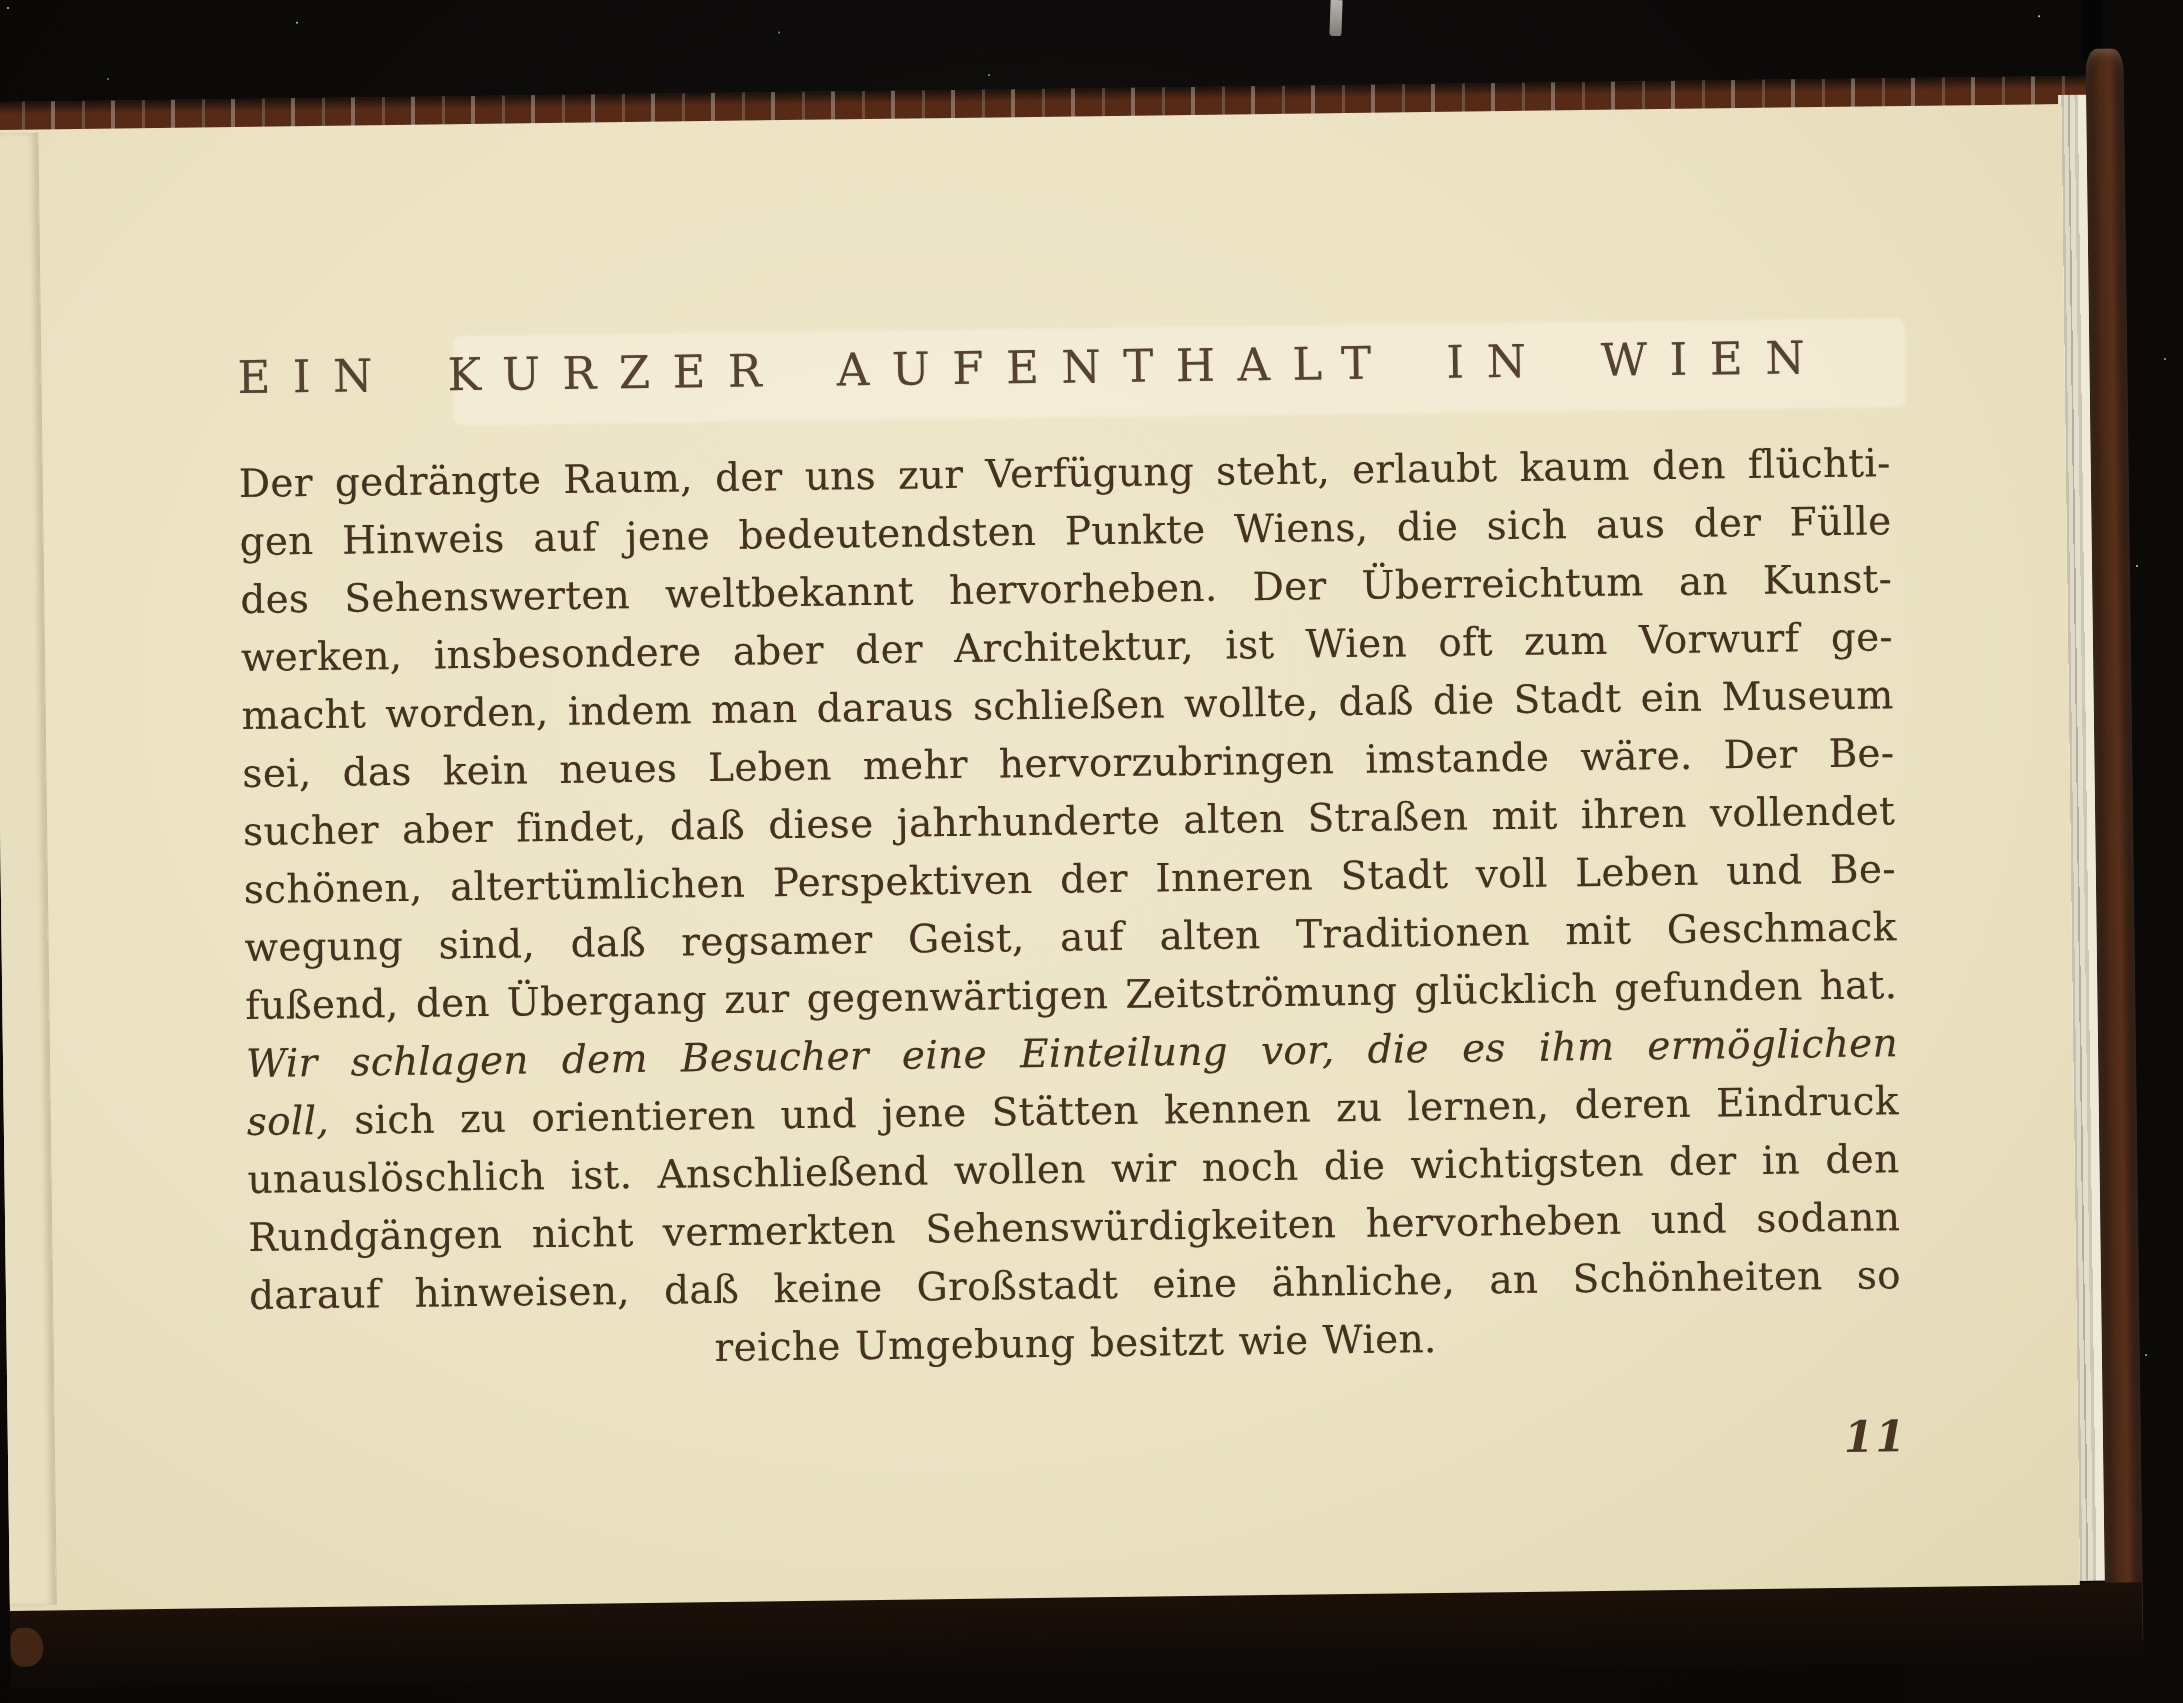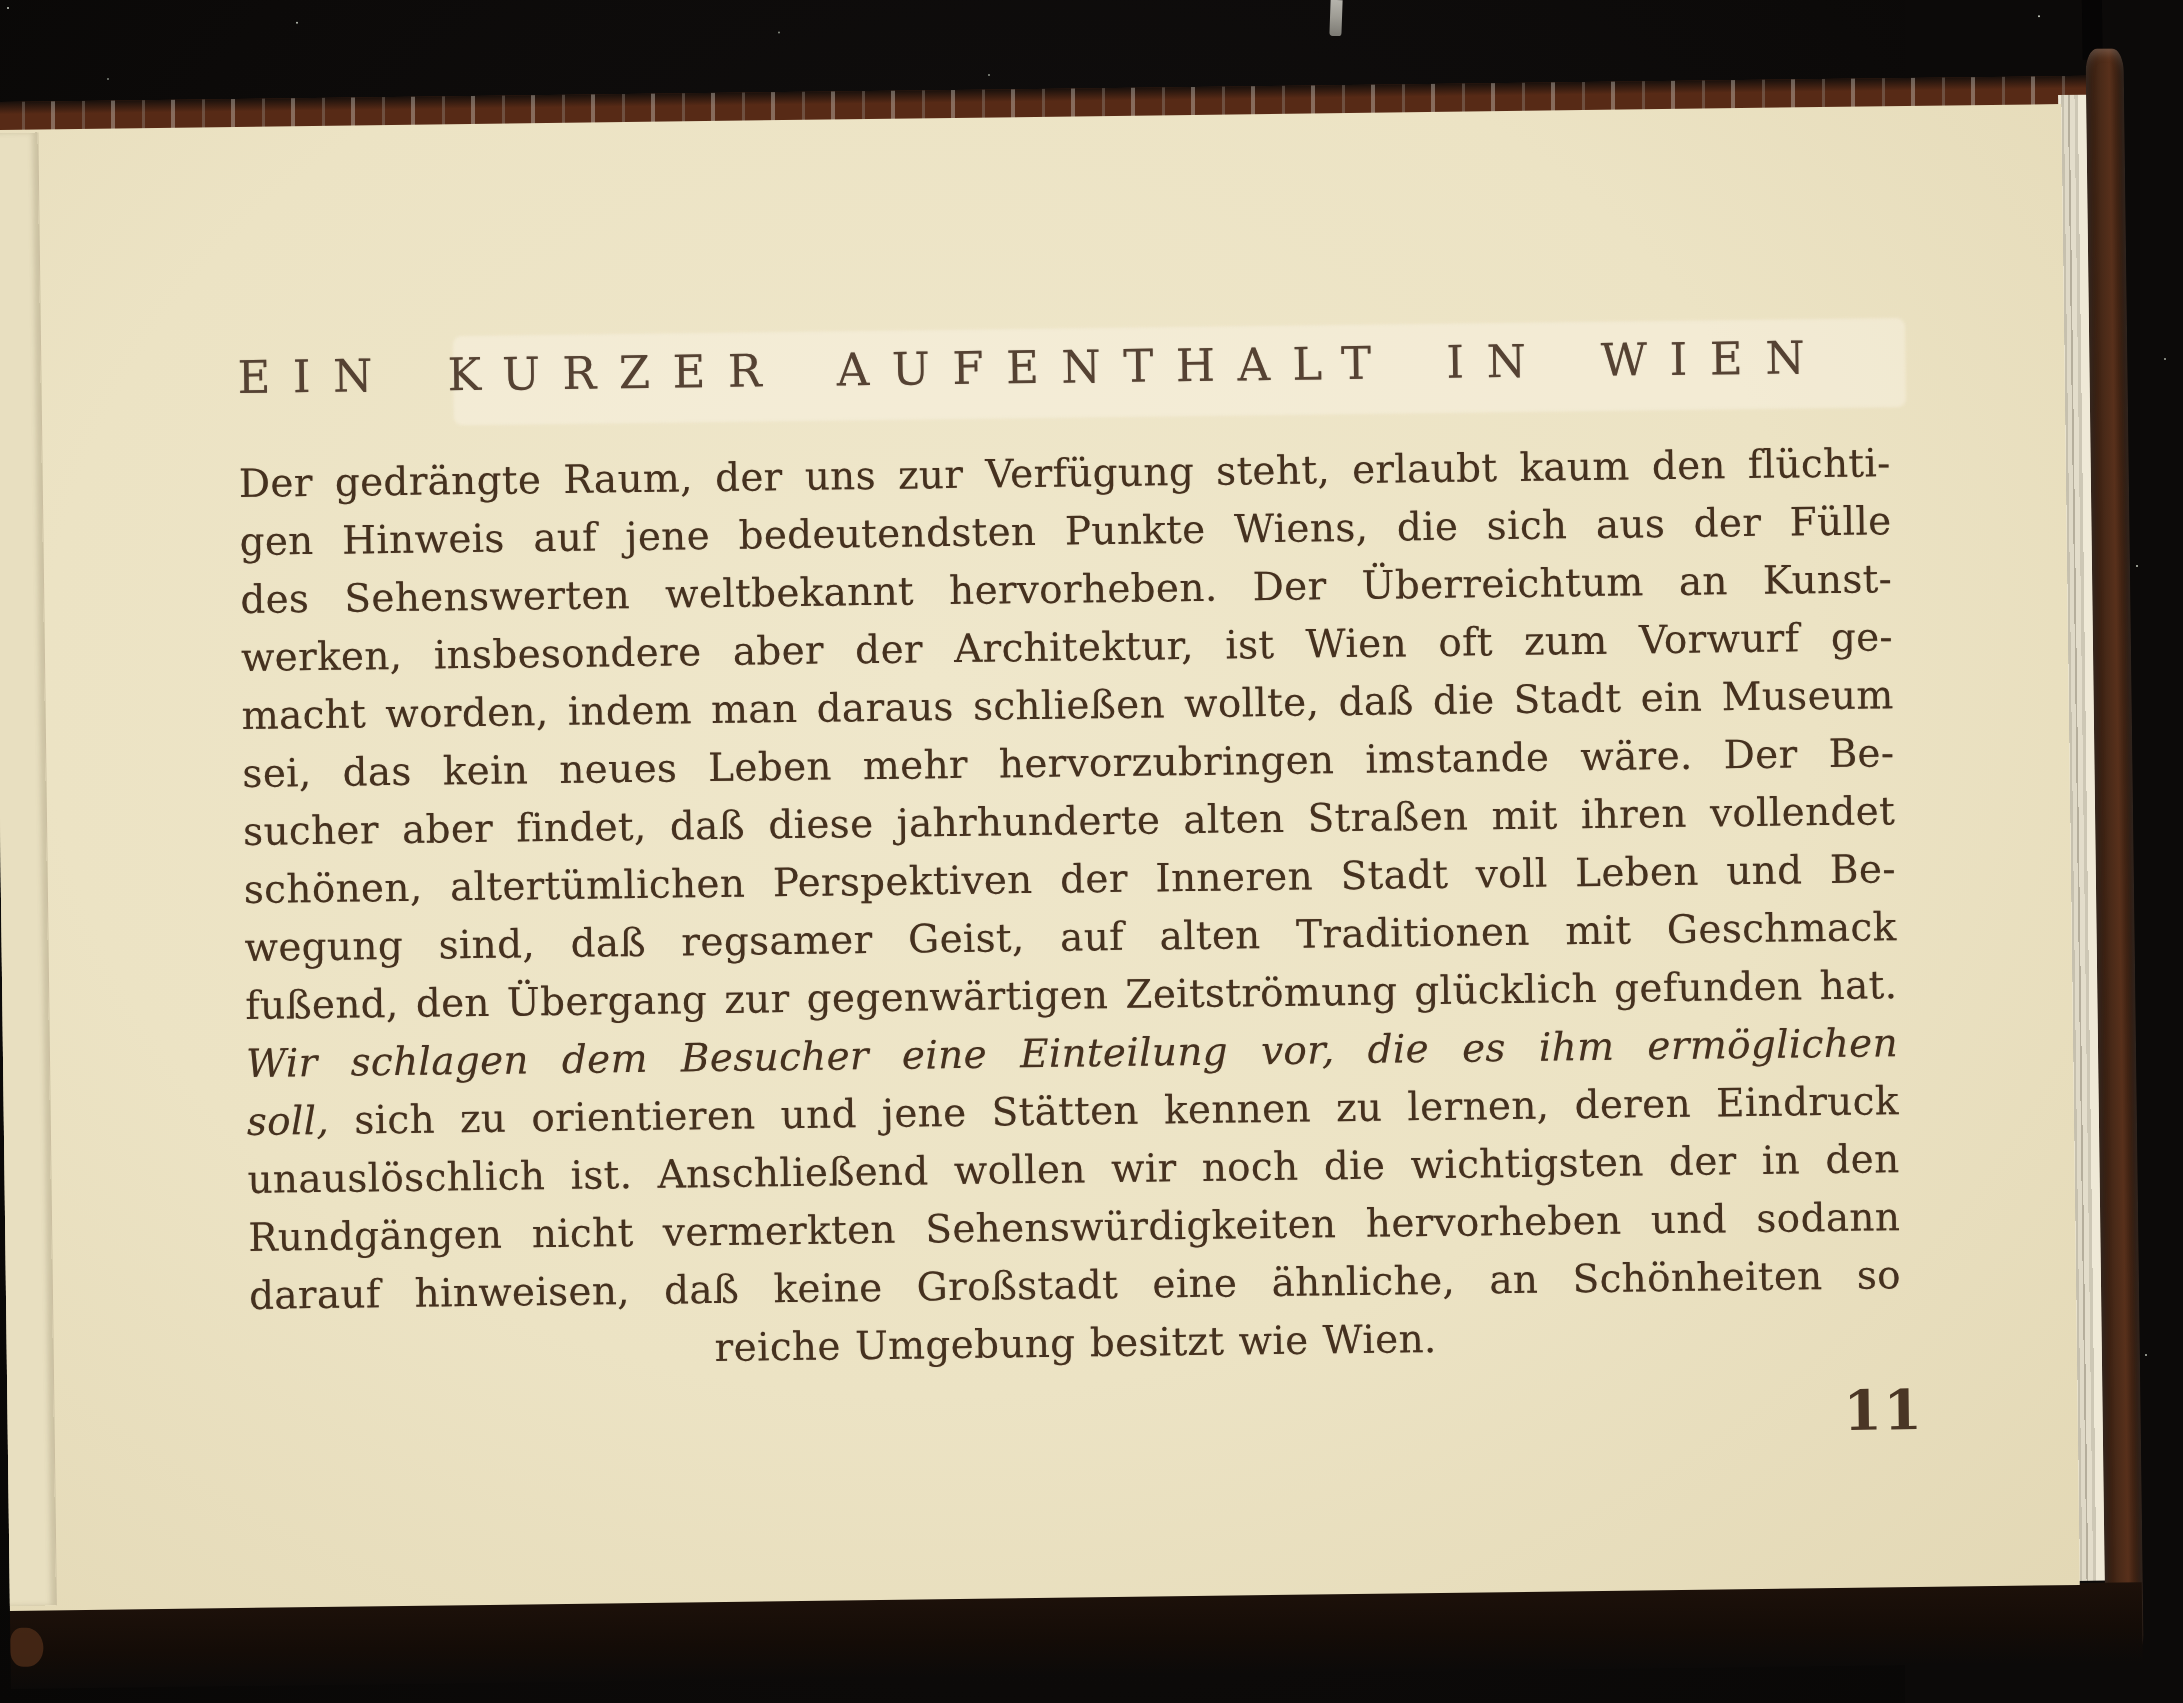--- a/index.html
+++ b/index.html
@@ -163,26 +163,27 @@
     color: #45311f;
     text-shadow: 0 0 0.8px rgba(69,49,34,0.45);
   }
   .line.center {
     text-align: center;
     text-align-last: center;
   }
   .em { font-style: italic; }
   .pagenum {
     position: absolute;
-    left: 1836px; top: 1271px;
+    left: 1836px; top: 1305px;
     width: 66px;
-    font-size: 55px;
+    font-size: 43px;
     font-weight: 700;
     color: #4a3625;
     letter-spacing: 1.6px;
+    font-style: italic;
   }
 </style>
 </head>
 <body>
 
 <div class="stage">
   <div class="specks"></div>
   <div class="scratch"></div>
 
   <div class="book">

